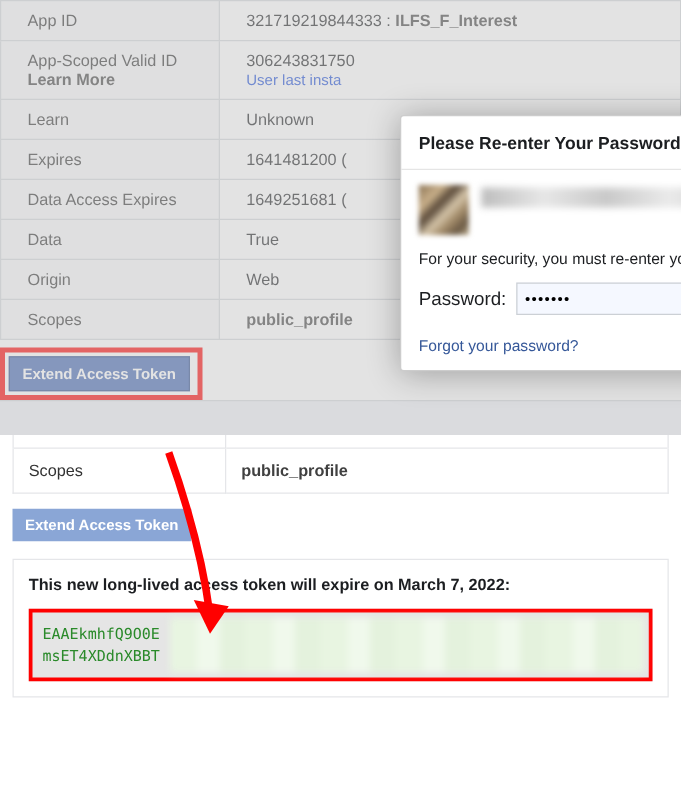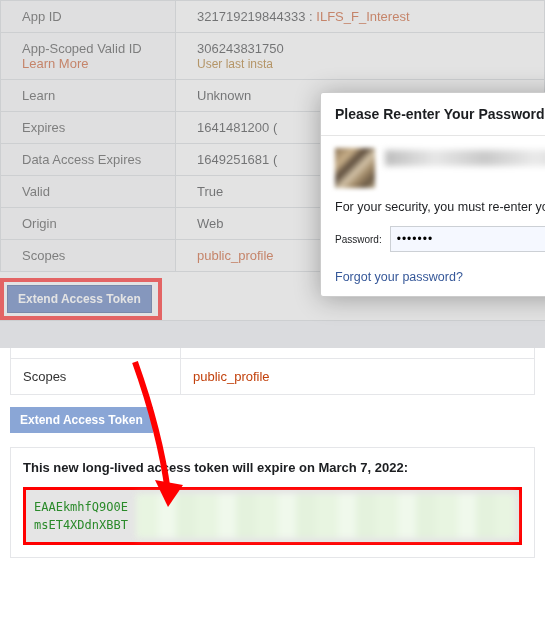--- a/index.html
+++ b/index.html
@@ -24,22 +24,22 @@
     border: 1px solid #d3d6db;
     padding: 8px 21px;
     vertical-align: top;
   }
   .table1 td.label {
     width: 175px;
     background: #f6f7f9;
     color: #333;
     font-weight: 500;
   }
-  .link { color: #c2410c; cursor: pointer; }
-  .gray { color: #a16207; font-size: 12px; }
+  .link { color: #404040; cursor: pointer; font-weight: bold; }
+  .gray { color: #1d4ed8; font-size: 12px; }
   .btn {
     display: inline-block;
     background: #4367b3;
     color: #fff;
     font-weight: bold;
     font-size: 12px;
     padding: 6px 10px;
     border: 1px solid #2b4a8b;
     cursor: pointer;
   }
@@ -89,21 +89,21 @@
   }
   .uname {
     flex: 1;
     height: 16px;
     margin-top: 2px;
     background: linear-gradient(90deg,#bdbdbd,#e7e7e7,#c9c9c9,#eaeaea,#cfcfcf);
     filter: blur(3px);
   }
   .sec-text { margin: 6px 0 12px; }
   .pw-row { display: flex; align-items: center; gap: 8px; margin-bottom: 18px; }
-  .pw-row label { font-size: 10px; }
+  .pw-row label { font-size: 15px; }
   .pw-row input {
     flex: 1;
     border: 1px solid #ccd0d5;
     background: #f5f8ff;
     padding: 5px 6px;
     font-size: 12px;
     letter-spacing: 1px;
   }
   .forgot { color: #365899; font-size: 12.5px; }
 
@@ -199,21 +199,21 @@
       </tr>
       <tr>
         <td class="label">Expires</td>
         <td>1641481200 (</td>
       </tr>
       <tr>
         <td class="label">Data Access Expires</td>
         <td>1649251681 (</td>
       </tr>
       <tr>
-        <td class="label">Valid</td>
+        <td class="label">Data</td>
         <td>True</td>
       </tr>
       <tr>
         <td class="label">Origin</td>
         <td>Web</td>
       </tr>
       <tr>
         <td class="label">Scopes</td>
         <td><span class="link">public_profile</span></td>
       </tr>

